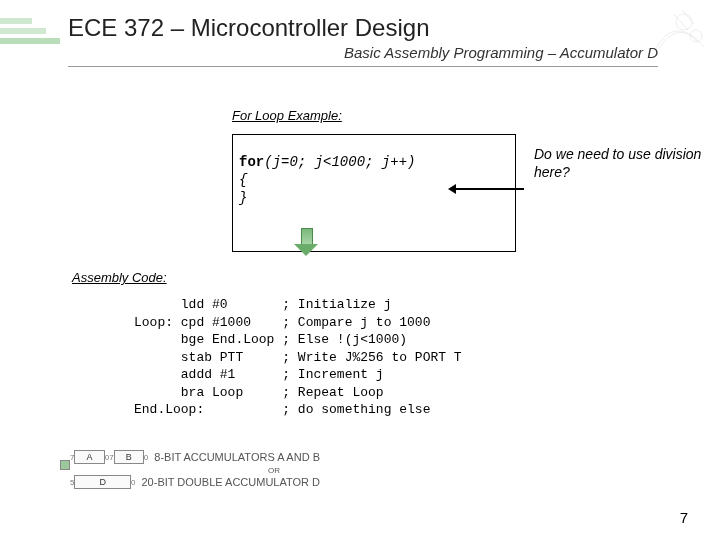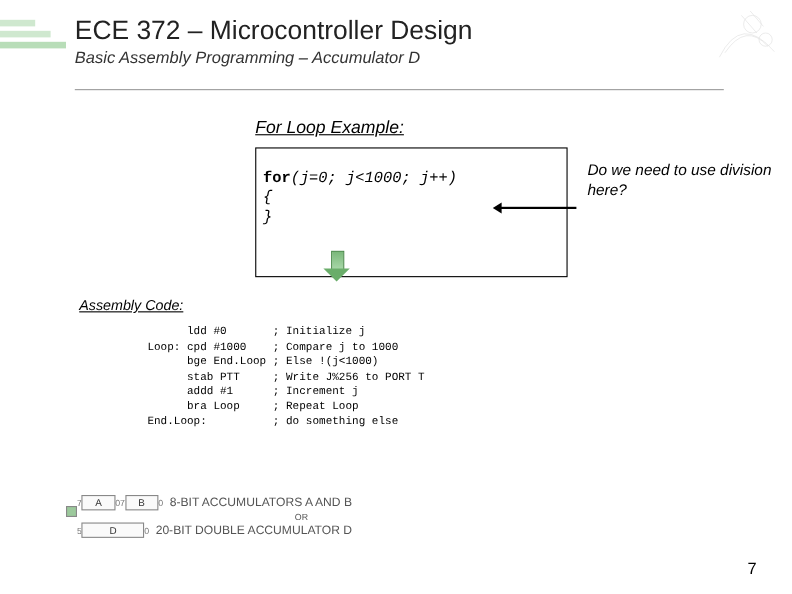--- a/index.html
+++ b/index.html
@@ -31,34 +31,35 @@
     font-weight: normal;
     color: #222;
     margin: 0 0 2px 0;
   }
   .subtitle {
     font-size: 15px;
     font-style: italic;
     color: #333;
     margin: 0;
     border-bottom: 1px solid #999;
-    padding-bottom: 20px;
+    padding-bottom: 5px;
     width: 590px;
+    text-align: right;
   }
   .deco {
     position:absolute;
     right:6px; top:2px;
     width:70px; height:55px;
     opacity:0.35;
   }
   .section1 {
     position:absolute;
     left:232px; top:108px;
     font-style: italic;
-    font-size:16px;
+    font-size:13px;
     text-decoration: underline;
   }
   .codebox {
     position:absolute;
     left:232px; top:134px;
     width:270px; height:80px;
     border:1px solid #000;
     font-family:"Courier New", monospace;
     font-size:14px;
     padding:18px 6px;
@@ -108,21 +109,21 @@
     position:absolute;
     left:72px; top:270px;
     font-style: italic;
     font-size:13px;
     text-decoration: underline;
   }
   .asm {
     position:absolute;
     left:134px; top:296px;
     font-family:"Courier New", monospace;
-    font-size:10px;
+    font-size:13px;
     line-height:1.35;
     white-space:pre;
   }
   .diagram {
     position:absolute;
     left:70px; top:450px;
     width:250px;
     font-family:Arial,sans-serif;
     font-size:9px;
     color:#333;

